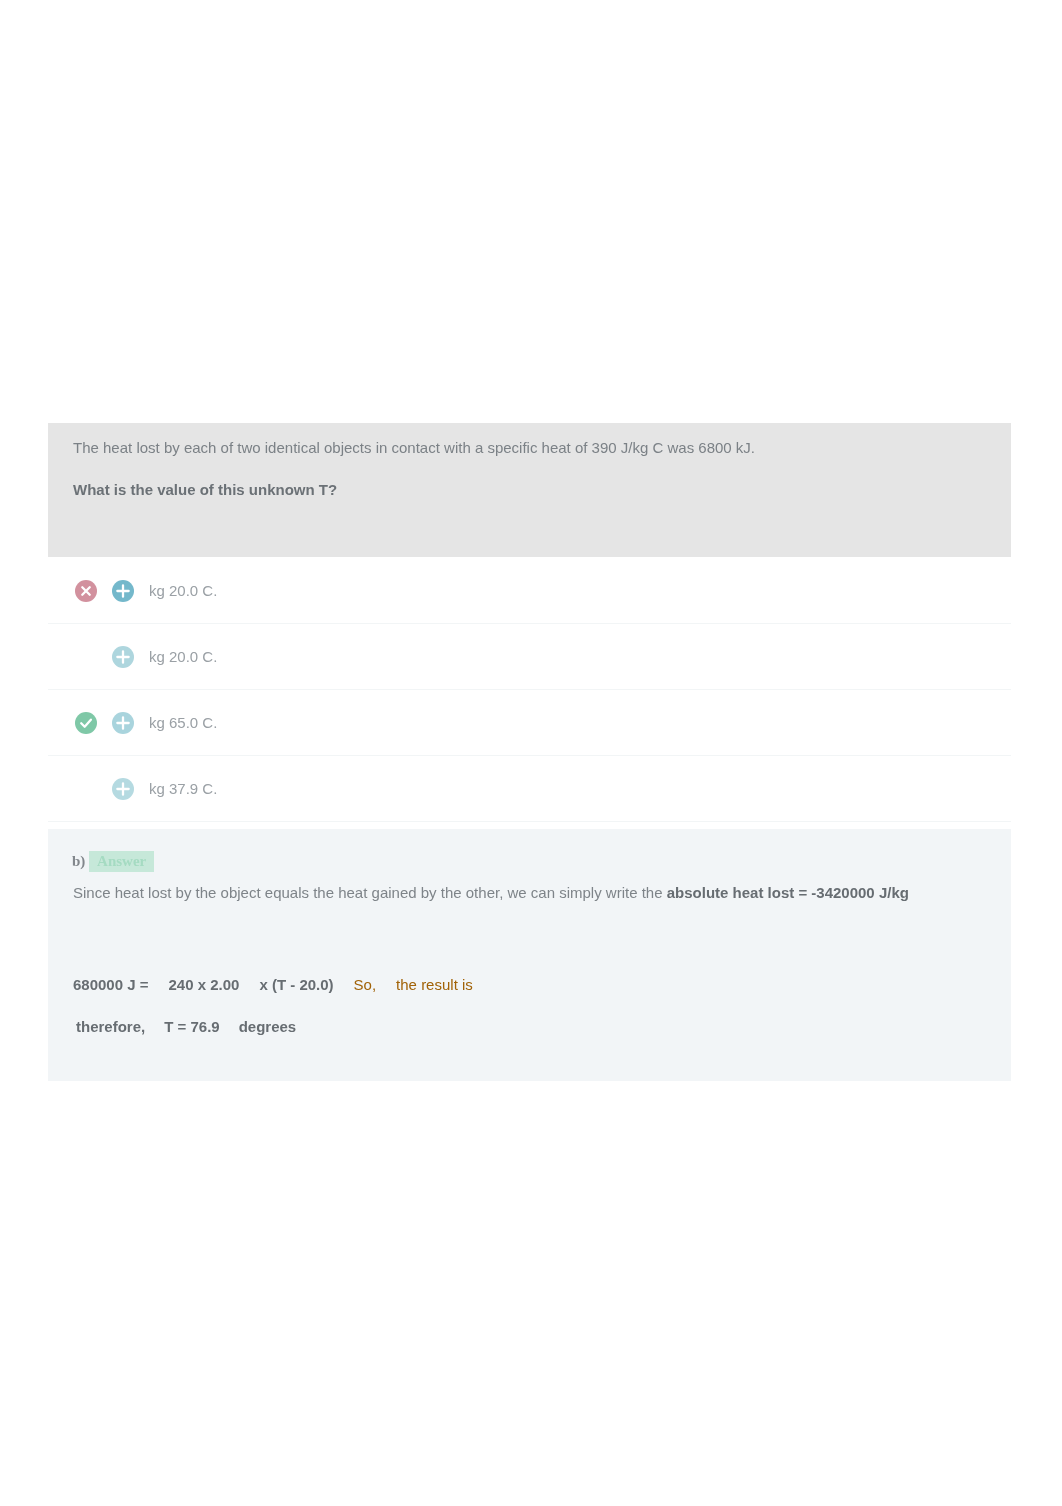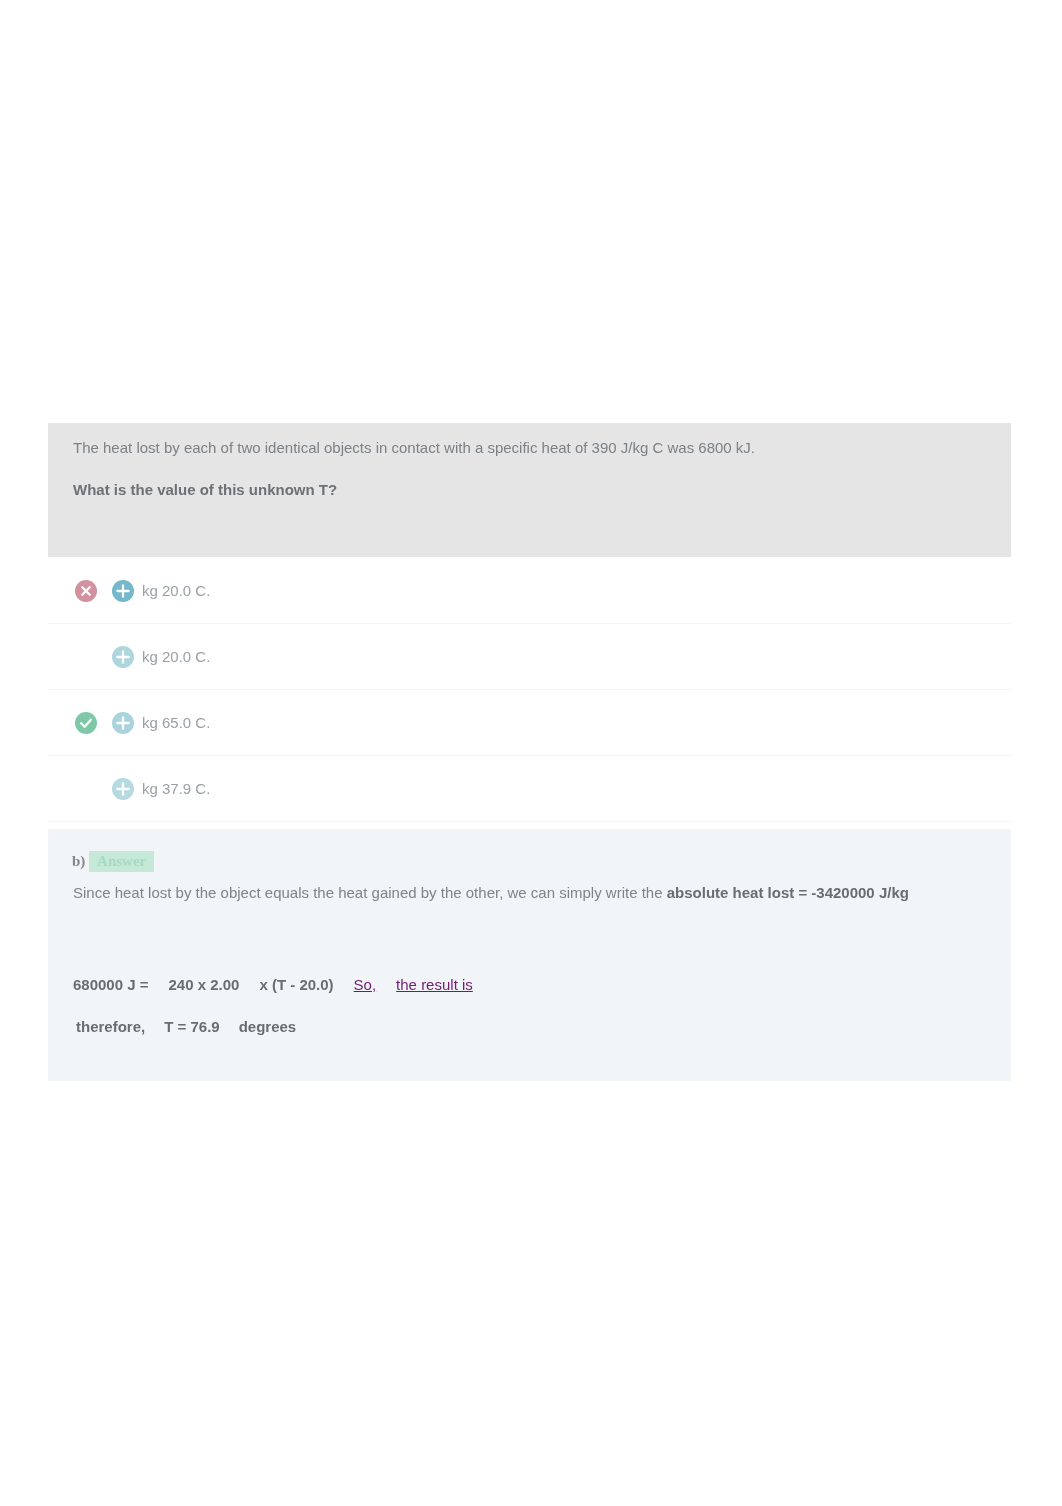--- a/index.html
+++ b/index.html
@@ -10,32 +10,32 @@
   .question-card{position:absolute;left:48px;top:423px;width:963px;height:134px;
     background:#e5e5e5;box-sizing:border-box;padding:15px 26px 0 25px;}
   .q-line{color:#7b8186;font-size:15px;line-height:19px;}
   .q-prompt{font-weight:bold;color:#6b7176;margin-top:23px;font-size:15px;line-height:19px;}
 
   
   .options{position:absolute;left:48px;top:558px;width:963px;}
   .option-row{display:flex;align-items:center;height:66px;border-bottom:1px solid #f2f5f6;box-sizing:border-box;}
   .slot{width:22px;height:22px;flex:0 0 auto;margin-left:27px;display:block;}
   .choice{width:22px;height:22px;flex:0 0 auto;margin-left:15px;display:block;}
-  .option-label{margin-left:8px;color:#9aa0a5;font-size:15px;}
+  .option-label{margin-left:15px;color:#9aa0a5;font-size:15px;}
 
   
   .answer-card{position:absolute;left:48px;top:829px;width:963px;height:252px;background:#f2f5f7;box-sizing:border-box;}
   .badge-row{position:absolute;left:72px;top:851px;font-size:15px;line-height:20px;font-weight:bold;color:#82878c;font-family:Liberation Serif, serif;}
   .hl{background:#c6e8d9;color:#a5dbc2;padding:2px 8px 3px 8px;}
   .a1{position:absolute;left:73px;top:883px;color:#7e8489;font-size:15px;line-height:19px;white-space:nowrap;}
   .a2{position:absolute;left:73px;top:945px;color:#7e8489;font-size:15px;line-height:19px;white-space:nowrap;}
   .a3{position:absolute;left:73px;top:975px;color:#7e8489;font-size:15px;line-height:19px;white-space:nowrap;}
   .a4{position:absolute;left:76px;top:1017px;color:#7e8489;font-size:15px;line-height:19px;white-space:nowrap;}
   .b{font-weight:bold;color:#676d72;}
-  .lt{color:#701a75;text-decoration:underline;}
+  .lt{color:#a16207;}
   .gp{display:inline-block;width:20px;}
   .gp4{display:inline-block;width:19px;}
 </style>
 </head>
 <body>
 
 <div class="page">
 
   <div class="question-card">
     <div class="q-line">The heat lost by each of two identical objects in contact with a specific heat of 390 J/kg C was 6800 kJ.</div>

